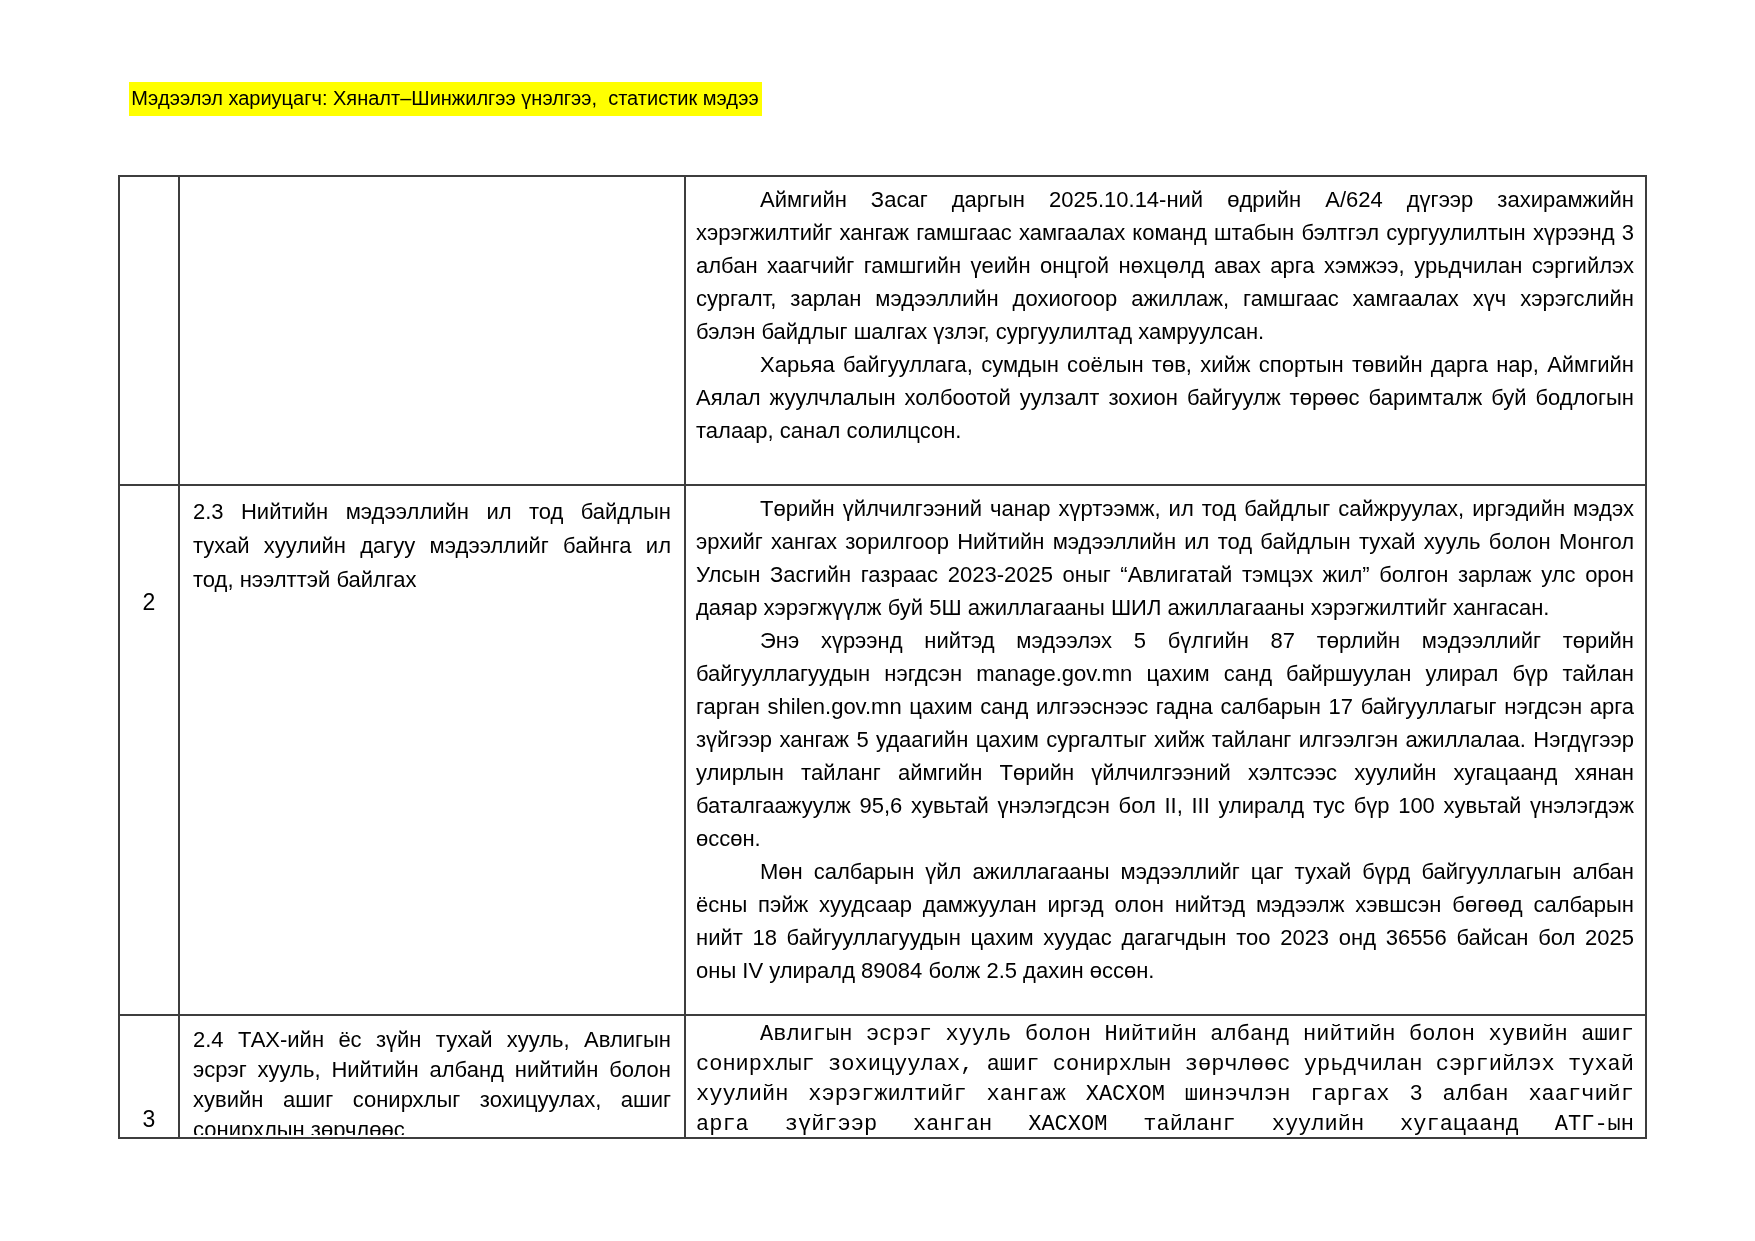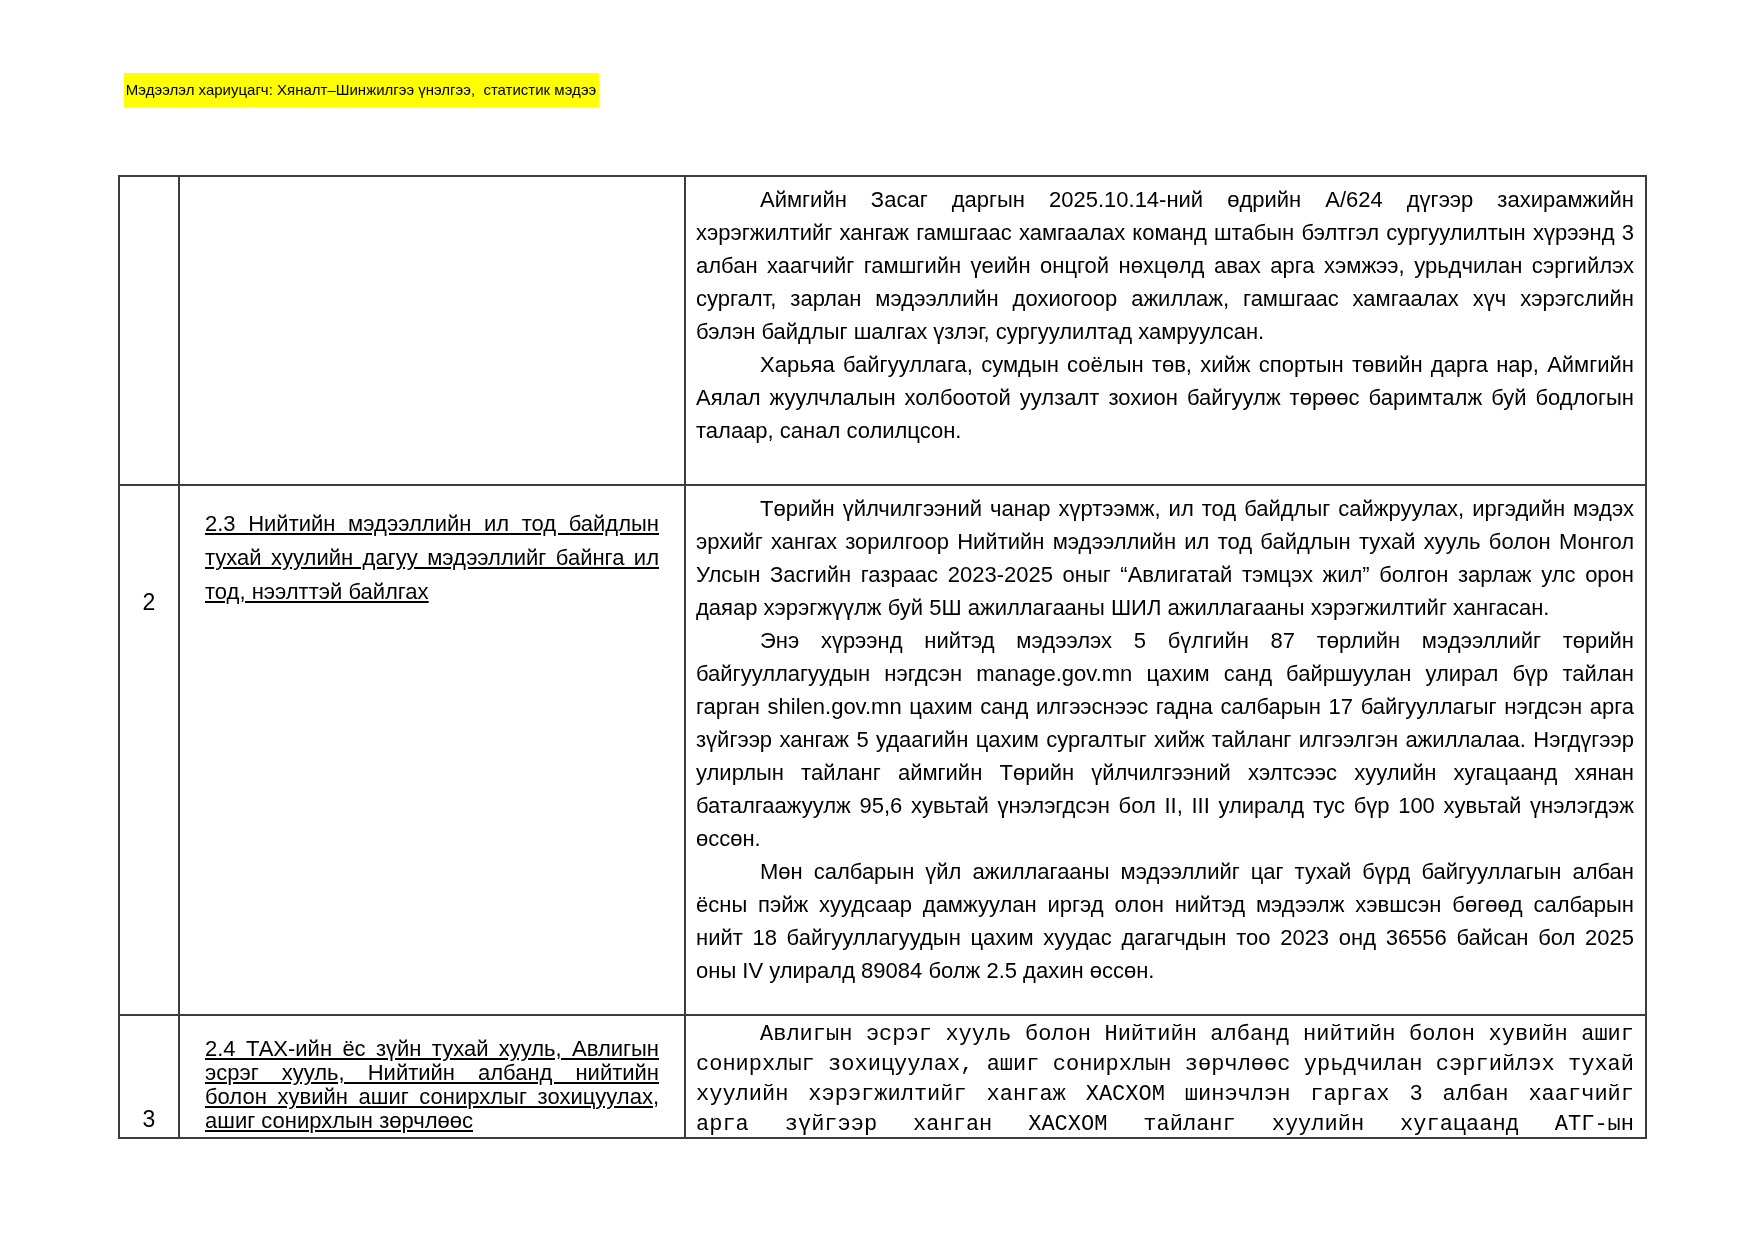--- a/index.html
+++ b/index.html
@@ -13,22 +13,22 @@
     height: 1241px;
     background: #ffffff;
     font-family: "Liberation Sans", sans-serif;
     color: #000000;
     overflow: hidden;
   }
   
   .note {
     position: absolute;
     left: 107px;
-    top: 42px;
-    font-size: 15px;
+    top: 51px;
+    font-size: 20px;
     line-height: 31px;
     white-space: pre-wrap;
   }
   .note .hl {
     background: #ffff00;
     padding: 1px 3px 2px 2px;
     box-sizing: border-box;
     display: inline-block;
   }
   
@@ -74,26 +74,25 @@
     display: flex;
     align-items: flex-end;
     justify-content: center;
     height: 119px;
     padding-bottom: 2px;
   }
 
   
   .taskbox { padding: 5px 9px 0 9px; }
   .taskbox p {
-    margin: 16px;
+    margin: 4px;
     text-align: justify;
     line-height: 34px;
-    text-decoration: underline;
   }
-  tr.r3 .taskbox p { line-height: 24px; }
+  tr.r3 .taskbox p { line-height: 30px; }
 
   
   .detailbox { padding: 6px 11px 0 10px; }
   .detailbox p {
     margin: 0;
     text-align: justify;
     text-indent: 64px;
     line-height: 33px;
   }
   tr.r3 .detailbox { padding-top: 4px; font-family: Liberation Mono, monospace; }

